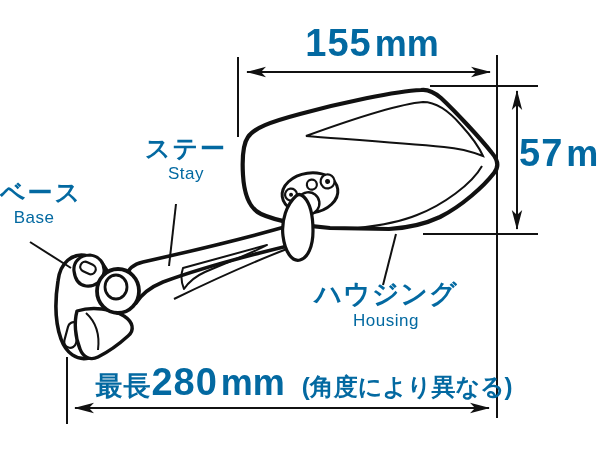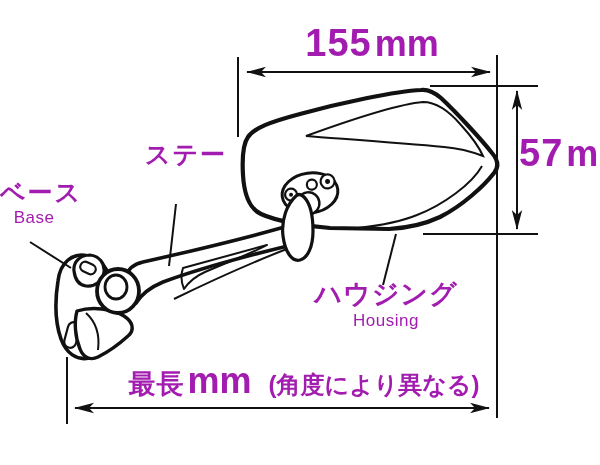--- a/index.html
+++ b/index.html
@@ -2,34 +2,34 @@
 <html><head>
 <meta charset="utf-8">
 <style>
   html,body{margin:0;padding:0;background:#ffffff;}
   .stage{
     position:relative;width:600px;height:465px;background:#ffffff;
     overflow:hidden;font-family:"Liberation Sans","DejaVu Sans",sans-serif;
     color:#111;
   }
   .stage svg{position:absolute;left:0;top:0;}
-  .txt{position:absolute;white-space:nowrap;color:#a21caf;}
+  .txt{position:absolute;white-space:nowrap;color:#0369a1;}
   .dimrow{display:flex;align-items:baseline;justify-content:center;line-height:1;}
   .num-lg{font-size:38px;font-weight:bold;letter-spacing:1px;}
   .unit{font-size:36px;font-weight:bold;margin-left:3px;}
   .jp-prefix{font-size:27px;font-weight:bold;letter-spacing:1px;}
   .jp-note{font-size:24px;font-weight:bold;margin-left:17px;}
   .calloutbox{text-align:center;line-height:1;}
   .jp-label{font-size:25px;font-weight:bold;letter-spacing:2px;display:block;}
   .jp-label-lg{font-size:27px;font-weight:bold;letter-spacing:1px;display:block;}
   .en-label{font-size:17px;font-weight:normal;display:block;margin-top:4px;letter-spacing:0.5px;}
   .dim155{left:244px;top:24px;width:256px;}
   .dim95{left:519px;top:134px;}
   .dim280{left:67px;top:363px;width:474px;}
-  .lbl-stay{left:140px;top:142px;width:92px;}
+  .lbl-stay{left:140px;top:136px;width:92px;}
   .lbl-base{left:0px;top:180px;width:68px;}
   .lbl-housing{left:310px;top:281px;width:152px;}
 </style>
 </head>
 <body>
 
 <div class="stage">
 
   <svg width="600" height="465" viewBox="0 0 600 465">
     <defs>
@@ -107,26 +107,28 @@
     <span class="unit">mm</span>
   </div>
 
   <div class="txt dimrow dim95">
     <span class="num-lg">57</span>
     <span class="unit">mm</span>
   </div>
 
   <div class="txt dimrow dim280">
     <span class="jp-prefix">最長</span>
+    <span class="num-lg">280</span>
     <span class="unit">mm</span>
     <span class="jp-note">(角度により異なる)</span>
   </div>
 
   <div class="txt calloutbox lbl-stay">
     <span class="jp-label">ステー</span>
+    <span class="en-label">Stay</span>
   </div>
 
   <div class="txt calloutbox lbl-housing">
     <span class="jp-label-lg">ハウジング</span>
     <span class="en-label">Housing</span>
   </div>
 
   <div class="txt calloutbox lbl-base">
     <span class="jp-label">ベース</span>
     <span class="en-label">Base</span>

